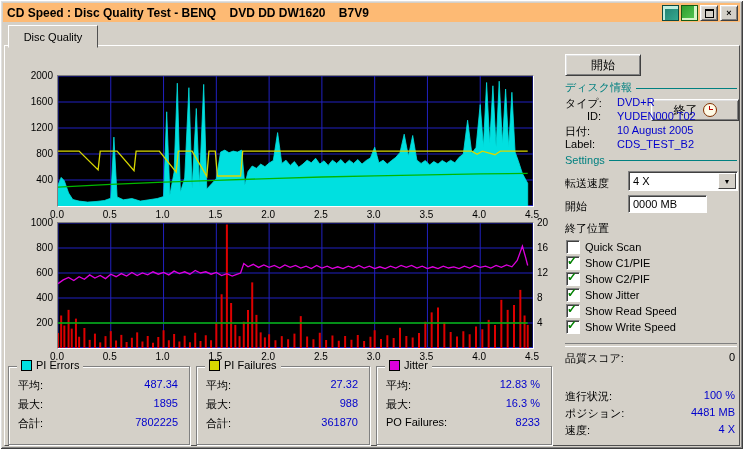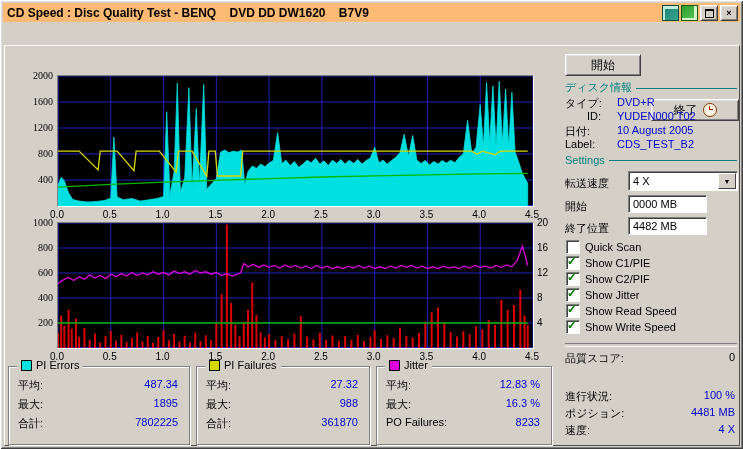--- a/index.html
+++ b/index.html
@@ -29,21 +29,21 @@
        box-shadow:inset 1px 1px 0 #dfdfdf, inset -1px -1px 0 #808080;display:flex;align-items:center;justify-content:center;
        gap:5px;font-size:12px;color:#000;z-index:4;cursor:default;}
   .clock{width:12px;height:12px;border-radius:50%;background:#fffbe6;border:1px solid #803000;position:relative;}
   .clock:before{content:"";position:absolute;left:5px;top:2px;width:1px;height:4px;background:#c00000;}
   .clock:after{content:"";position:absolute;left:5px;top:5px;width:4px;height:1px;background:#c00000;}
   .sechead{position:absolute;display:flex;align-items:center;gap:4px;z-index:4;width:172px;}
   .sechead .tx{font-size:11px;color:#008080;white-space:nowrap;}
   .sechead .ln{flex:1;height:1px;background:#008080;margin-top:1px;}
   .plot{position:absolute;background:#000;border:1px solid;border-color:#808080 #fff #fff #808080;z-index:2;}
   .tick{position:absolute;font-size:10px;color:#000;z-index:4;}
-  .ytl{width:27px;text-align:right;font-family:Liberation Serif, serif;}
+  .ytl{width:27px;text-align:right;}
   .xt{width:28px;text-align:center;margin-left:-14px;}
   .ytr{width:22px;text-align:left;}
   .sunken{position:absolute;background:#fff;border:1px solid;border-color:#808080 #fff #fff #808080;
           box-shadow:inset 1px 1px 0 #404040;font-size:11px;color:#000;display:flex;align-items:center;padding:0 4px;z-index:4;}
   .ddarrow{position:absolute;right:1px;top:1px;bottom:1px;width:16px;background:#d4d0c8;
            border:1px solid;border-color:#fff #404040 #404040 #fff;display:flex;align-items:center;justify-content:center;
            font-size:7px;color:#000;}
   .cbrow{position:absolute;display:flex;align-items:center;gap:5px;z-index:4;height:14px;}
   .cb{width:12px;height:12px;background:#fff;border:1px solid;border-color:#808080 #fff #fff #808080;
       box-shadow:inset 1px 1px 0 #404040;position:relative;}
@@ -68,20 +68,23 @@
       <span class="tico2"></span>
       <span class="tbtn">
           <span class="restbox"></span>
         </span>
       <span class="tbtn">
           <span>×</span>
         </span>
     </span>
   </div>
 
+  <div class="tab">
+    <span>Disc Quality</span>
+  </div>
   <div class="panel"></div>
 
 
   <div class="btn" style="left:565px;top:54px;width:74px;height:20px;">
     <span>開始</span>
   </div>
   <div class="btn" style="left:651px;top:54px;width:86px;height:20px;margin-top:45px;">
     <span>終了</span>
     <span class="clock"></span>
   </div>
@@ -235,23 +238,20 @@
   <div class="lbl" style="left:565px;top:176px;">転送速度</div>
   <div class="sunken" style="left:628px;top:171px;width:100px;height:18px;">
     <span>4 X</span>
     <span class="ddarrow">▼</span>
   </div>
   <div class="lbl" style="left:565px;top:199px;">開始</div>
   <div class="sunken" style="left:628px;top:195px;width:69px;height:16px;">
     <span>0000 MB</span>
   </div>
   <div class="lbl" style="left:565px;top:221px;">終了位置</div>
-  <div class="sunken" style="left:628px;top:217px;width:69px;height:16px;">
-    <span>4482 MB</span>
-  </div>
 
   <div class="cbrow" style="left:566px;top:240px;">
     <span class="cb"></span>
     <span class="cbl">Quick Scan</span>
   </div>
   <div class="cbrow" style="left:566px;top:256px;">
     <span class="cb on">
         <span class="mk">✓</span>
       </span>
     <span class="cbl">Show C1/PIE</span>

